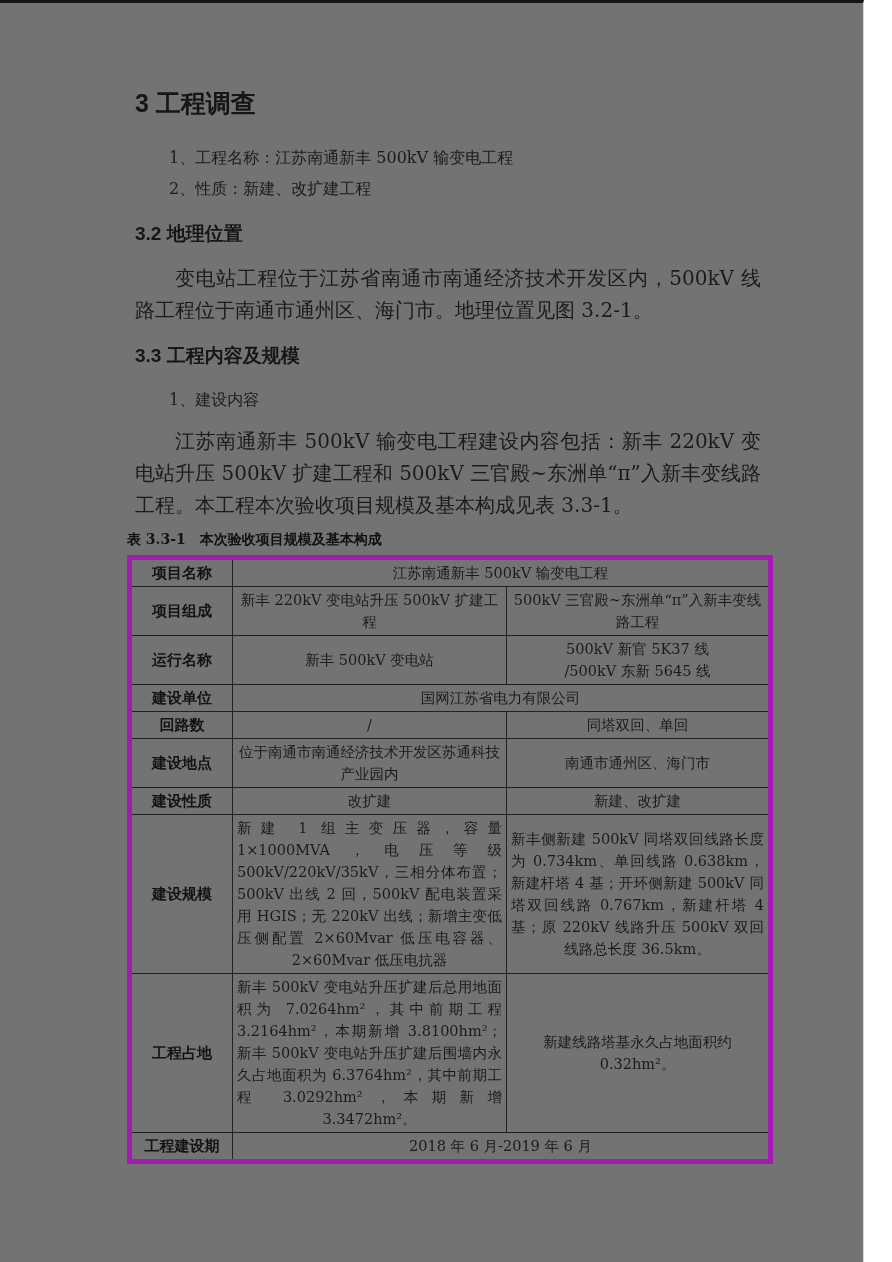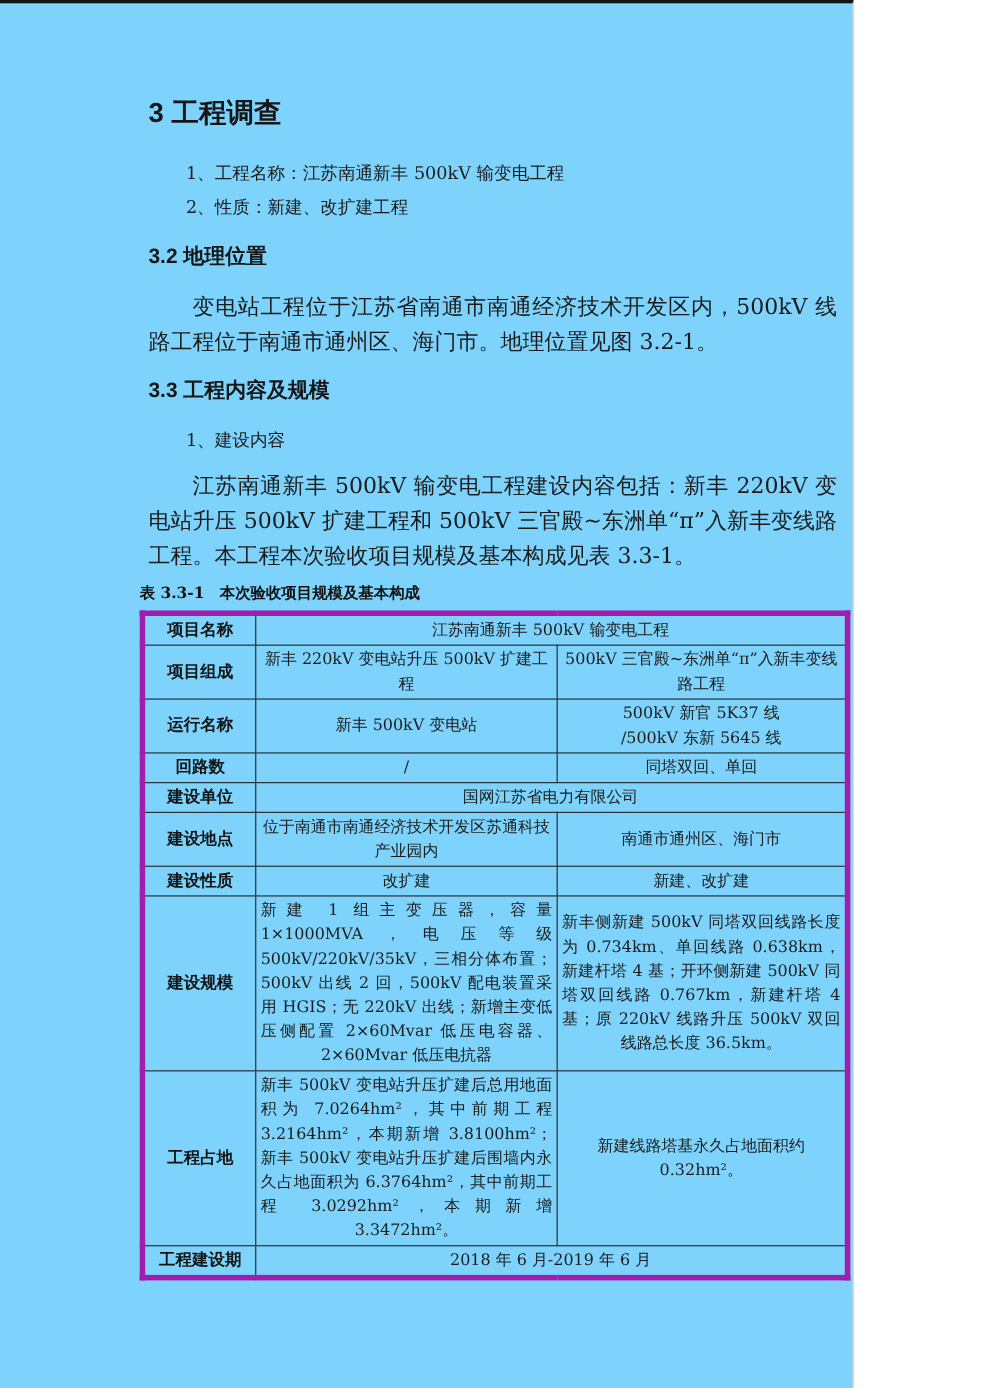--- a/index.html
+++ b/index.html
@@ -2,23 +2,23 @@
 <html lang="zh"><head>
 <meta charset="utf-8">
 <style>
   html, body {
     margin: 0;
     padding: 0;
     background: #ffffff;
   }
   .page {
     position: relative;
-    width: 776px;
+    width: 864px;
     height: 1262px;
-    background: #7dd3fc;
+    background: #737373;
     border-top: 3px solid #141414;
     border-right: 1px solid #d8d8d8;
     box-sizing: border-box;
     color: #1b1b1b;
     font-family: "DejaVu Serif", "Liberation Serif", serif;
     overflow: hidden;
   }
   .content {
     position: absolute;
     left: 127px;
@@ -144,27 +144,27 @@
             <td>新丰 220kV 变电站升压 500kV 扩建工程</td>
             <td>500kV 三官殿~东洲单“π”入新丰变线路工程</td>
           </tr>
           <tr>
             <th>运行名称</th>
             <td>新丰 500kV 变电站</td>
             <td>500kV 新官 5K37 线
 /500kV 东新 5645 线</td>
           </tr>
           <tr>
+            <th>建设单位</th>
+            <td colspan="2">国网江苏省电力有限公司</td>
+          </tr>
+          <tr>
             <th>回路数</th>
             <td>/</td>
             <td>同塔双回、单回</td>
-          </tr>
-          <tr>
-            <th>建设单位</th>
-            <td colspan="2">国网江苏省电力有限公司</td>
           </tr>
           <tr>
             <th>建设地点</th>
             <td>位于南通市南通经济技术开发区苏通科技产业园内</td>
             <td>南通市通州区、海门市</td>
           </tr>
           <tr>
             <th>建设性质</th>
             <td>改扩建</td>
             <td>新建、改扩建</td>

